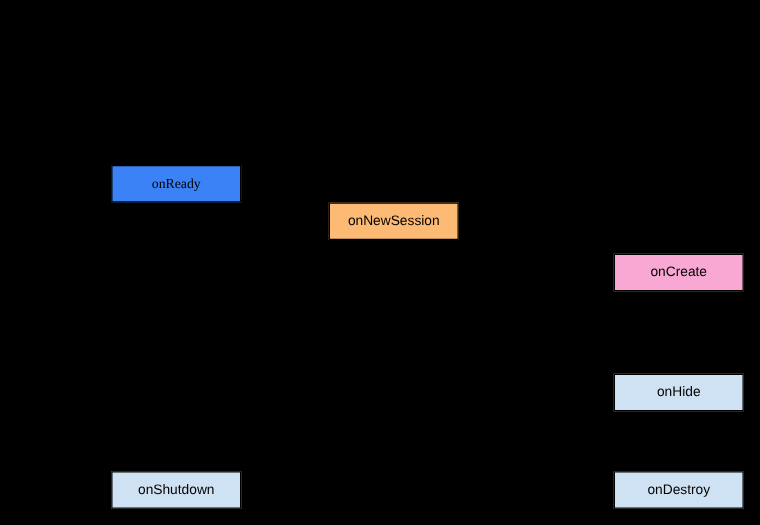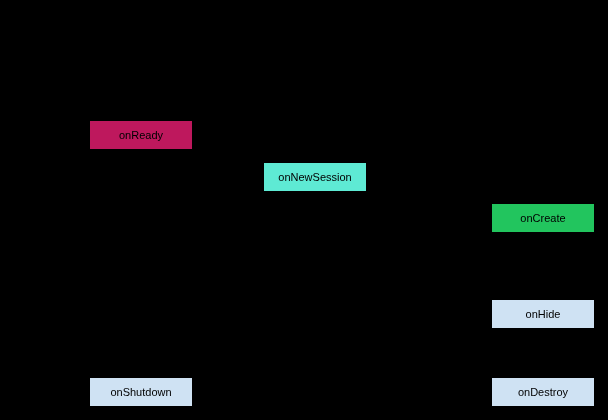--- a/index.html
+++ b/index.html
@@ -26,19 +26,19 @@
     display: flex;
     align-items: center;
     justify-content: center;
     white-space: nowrap;
   }
 </style>
 </head>
 <body>
 
 <div id="diagram-canvas" style="background: rgb(0, 0, 0);">
-    <div class="node" style="left: 89px; top: 120px; width: 104px; height: 30px; background: #be185d; border-color: rgb(0, 0, 0); color: rgb(0, 0, 0);">onReady</div>
-    <div class="node" style="left: 263px; top: 162px; width: 104px; height: 30px; background: #5eead4; border-color: rgb(0, 0, 0); color: rgb(0, 0, 0);">onNewSession</div>
-    <div class="node" style="left: 491px; top: 203px; width: 104px; height: 30px; background: #22c55e; border-color: rgb(0, 0, 0); color: rgb(0, 0, 0);">onCreate</div>
+    <div class="node" style="left: 89px; top: 132px; width: 104px; height: 30px; background: #3b82f6; border-color: rgb(0, 0, 0); color: rgb(0, 0, 0); font-family: Liberation Serif, serif;">onReady</div>
+    <div class="node" style="left: 263px; top: 162px; width: 104px; height: 30px; background: #fdba74; border-color: rgb(0, 0, 0); color: rgb(0, 0, 0);">onNewSession</div>
+    <div class="node" style="left: 491px; top: 203px; width: 104px; height: 30px; background: #f9a8d4; border-color: rgb(0, 0, 0); color: rgb(0, 0, 0);">onCreate</div>
     <div class="node" style="left: 491px; top: 299px; width: 104px; height: 30px; background: rgb(207, 226, 243); border-color: rgb(0, 0, 0); color: rgb(0, 0, 0);">onHide</div>
     <div class="node" style="left: 491px; top: 377px; width: 104px; height: 30px; background: rgb(207, 226, 243); border-color: rgb(0, 0, 0); color: rgb(0, 0, 0);">onDestroy</div>
     <div class="node" style="left: 89px; top: 377px; width: 104px; height: 30px; background: rgb(207, 226, 243); border-color: rgb(0, 0, 0); color: rgb(0, 0, 0);">onShutdown</div>
   </div>
 
 </body></html>

